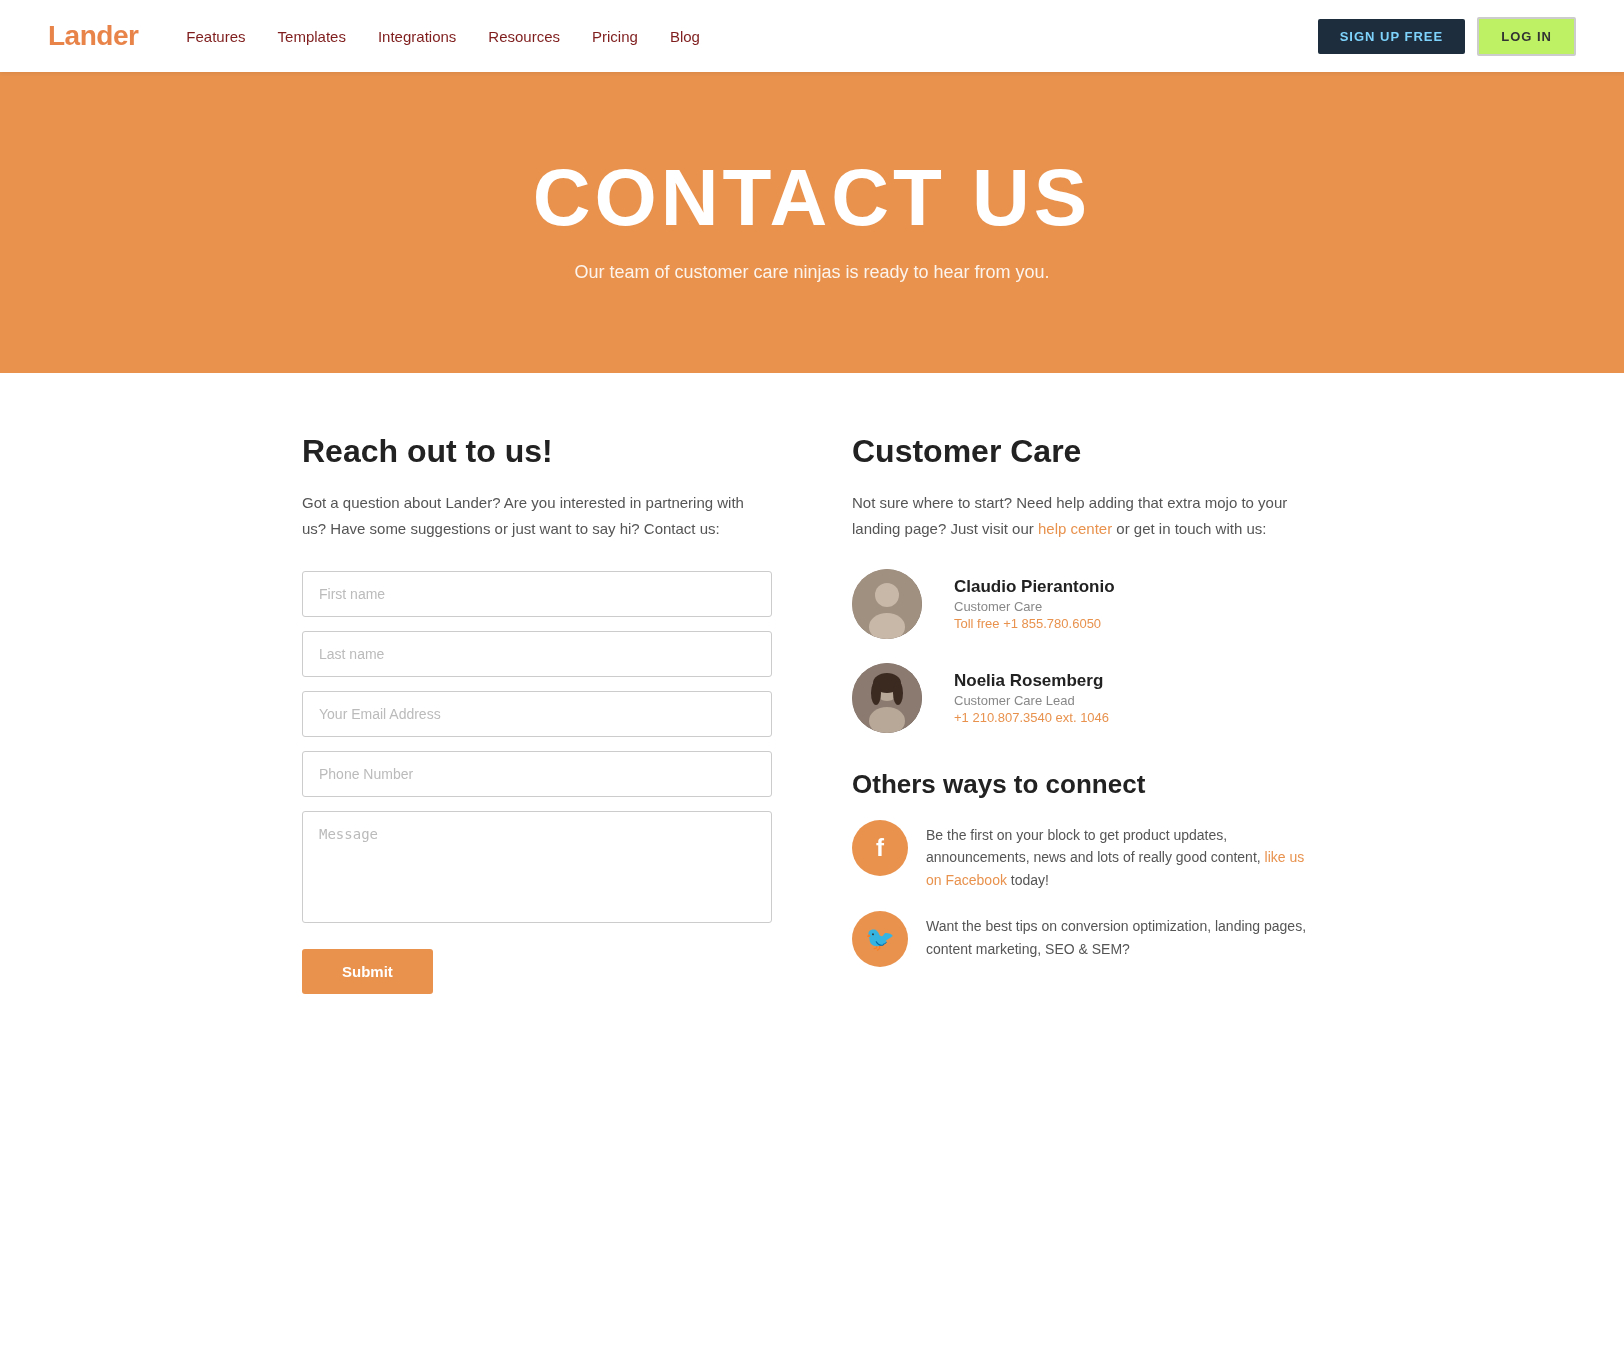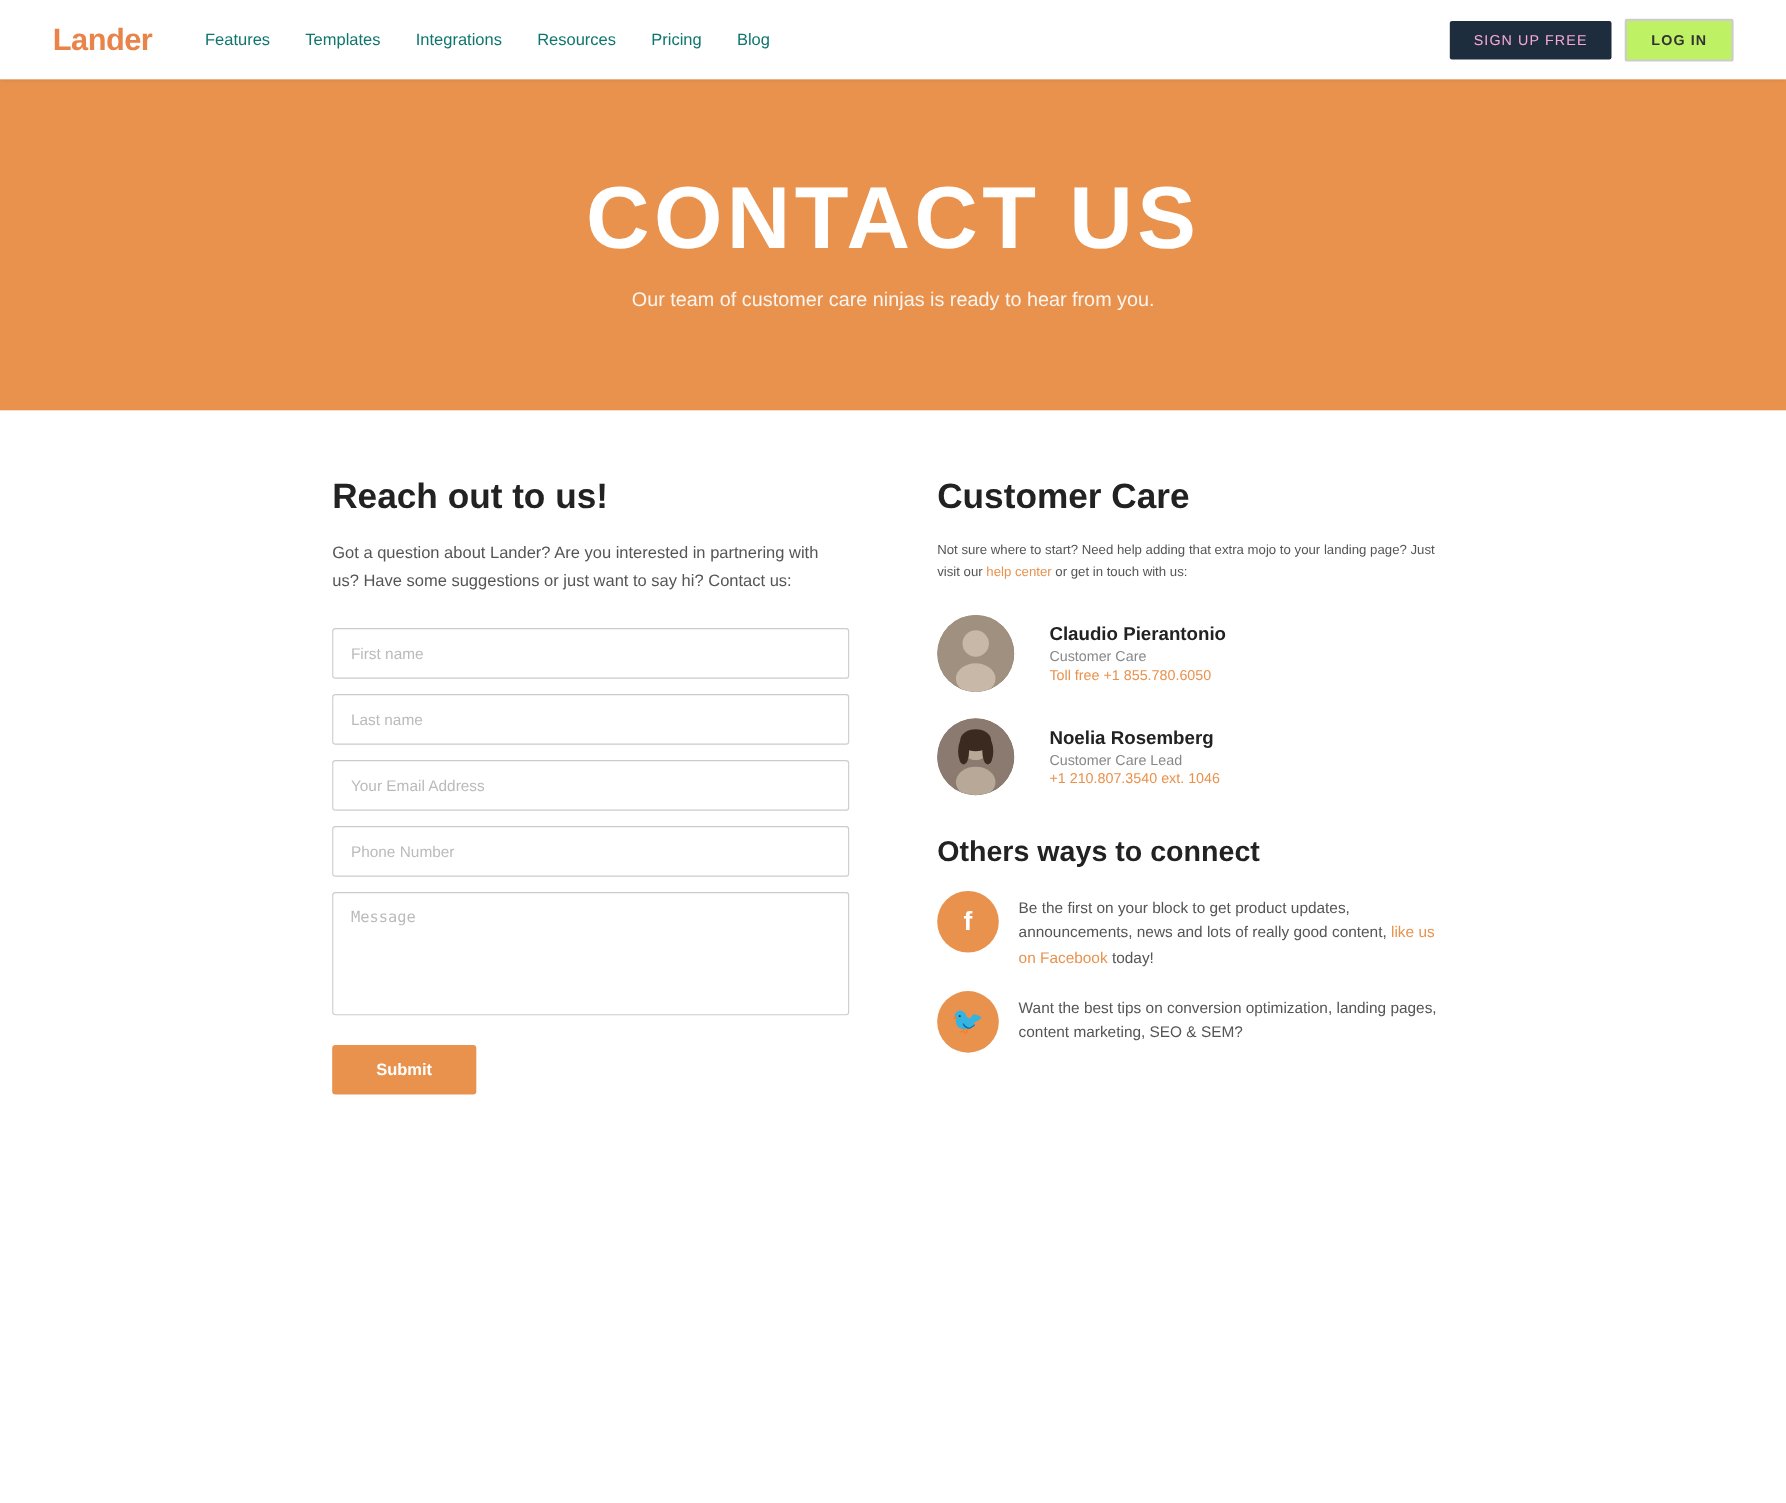--- a/index.html
+++ b/index.html
@@ -24,36 +24,36 @@
       letter-spacing: -0.5px;
     }
     .logo span { color: #e8834a; }
     .nav-links {
       display: flex;
       gap: 32px;
       flex: 1;
     }
     .nav-links a {
       text-decoration: none;
-      color: #0f766e;
+      color: #7f1d1d;
       font-size: 15px;
       font-weight: 500;
     }
     .nav-actions {
       display: flex;
       gap: 12px;
       align-items: center;
     }
     .btn-signup {
       background: #1e2d3d;
-      color: #f9a8d4;
+      color: #7dd3fc;
       border: none;
       padding: 10px 22px;
       font-size: 13px;
-      font-weight: 400;
+      font-weight: 700;
       letter-spacing: 1px;
       text-transform: uppercase;
       cursor: pointer;
       border-radius: 2px;
     }
     .btn-login {
       background: #bef264;
       color: #333;
       border: 2px solid #ccc;
       padding: 10px 22px;
@@ -148,21 +148,21 @@
     .right-col {
       flex: 1;
     }
     .right-col h2 {
       font-size: 32px;
       font-weight: 700;
       color: #222;
       margin-bottom: 20px;
     }
     .right-col .desc {
-      font-size: 12px;
+      font-size: 15px;
       color: #555;
       line-height: 1.7;
       margin-bottom: 28px;
     }
     .right-col .desc a {
       color: #e8924e;
       text-decoration: none;
     }
 
     

